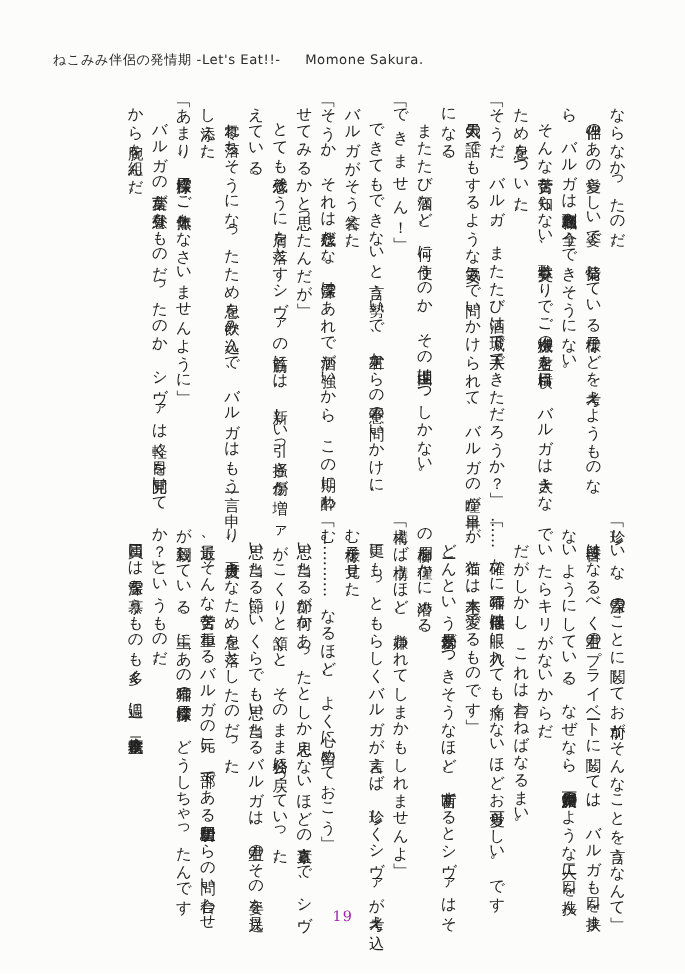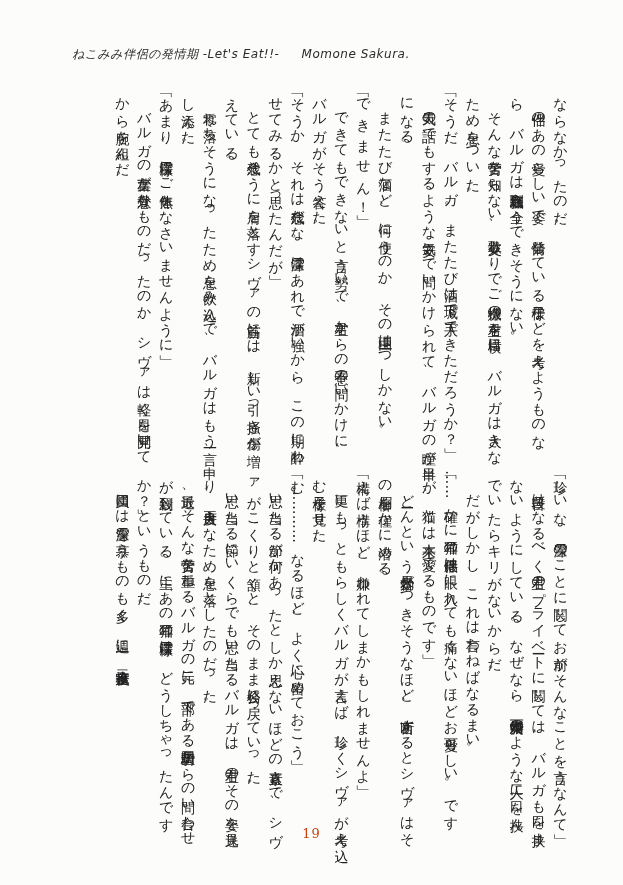--- a/index.html
+++ b/index.html
@@ -12,27 +12,26 @@
     width: 623px;
     height: 885px;
     background: #fcfcfb;
     overflow: hidden;
     font-family: "DejaVu Serif", "Liberation Serif", serif;
     color: #262626;
   }
   .doc-header {
     position: absolute;
     top: 46px;
-    left: 72px;
+    left: 48px;
     font-family: "DejaVu Sans", "Liberation Sans", sans-serif;
     font-size: 12px;
     letter-spacing: 0.5px;
     color: #2b2b2b;
     white-space: nowrap;
-    font-style: italic;
   }
   .doc-header .title { margin-right: 18px; }
   .vblock {
     position: absolute;
     right: 52px;
     writing-mode: vertical-rl;
     text-orientation: mixed;
     height: 370px;
     font-size: 14px;
     line-height: 21.9px;
@@ -46,21 +45,21 @@
     padding: 0;
   }
   .vblock p.indent { text-indent: 1em; }
   .page-number {
     position: absolute;
     top: 826px;
     left: 0;
     width: 100%;
     text-align: center;
     font-size: 13px;
-    color: #c2410c;
+    color: #a21caf;
     letter-spacing: 1px;
   }
 </style>
 </head>
 <body>
 
 <div class="page">
 
   <div class="doc-header">
     <span class="title">ねこみみ伴侶の発情期 -Let's Eat!!-</span>

